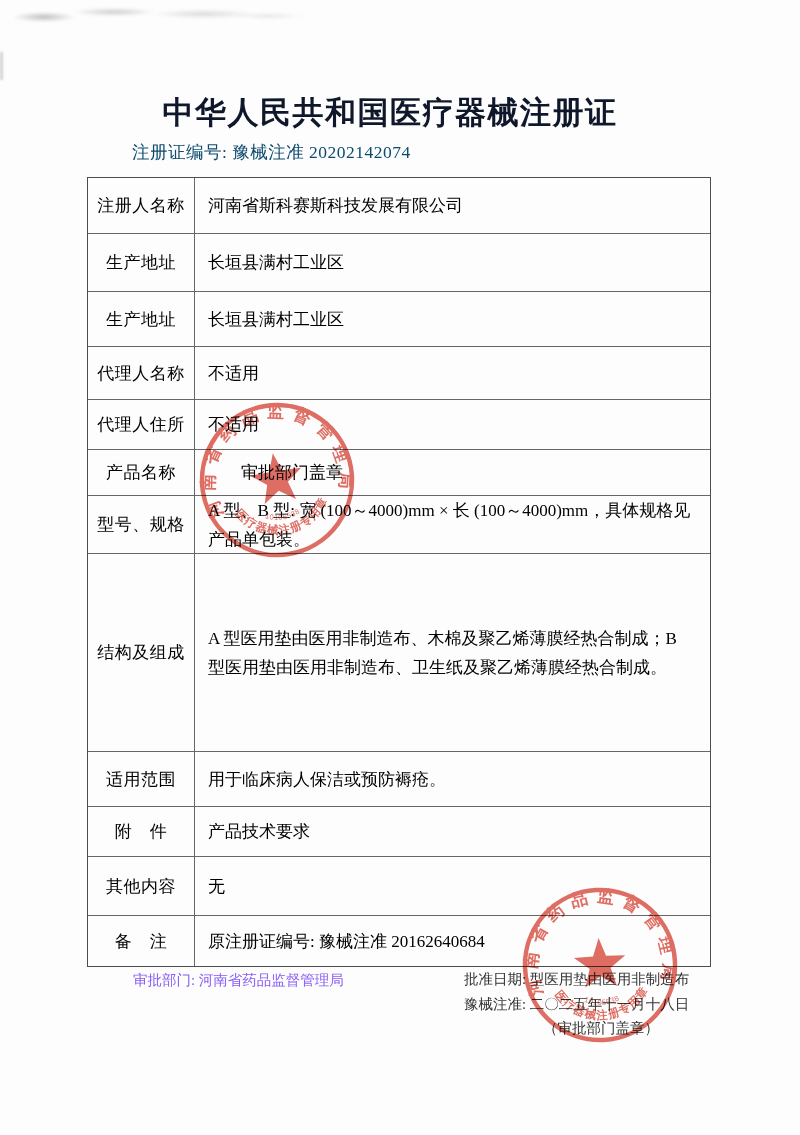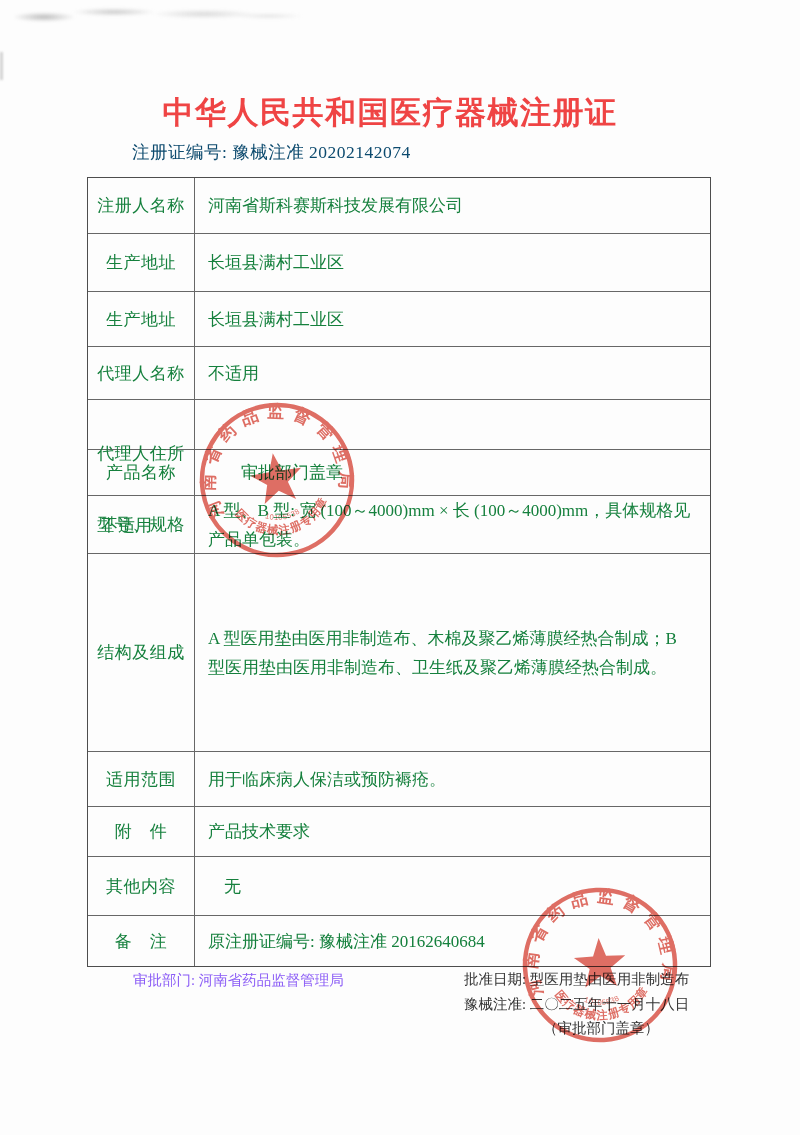--- a/index.html
+++ b/index.html
@@ -26,49 +26,49 @@
   .edge-mark {
     position: absolute; left: 0; top: 52px; width: 3px; height: 28px;
     background: rgba(150,150,150,.4); filter: blur(1px);
   }
 
   .title {
     position: absolute; left: 0; top: 92px; width: 780px;
     margin: 0; text-align: center;
     font-family: "Liberation Sans", sans-serif;
     font-size: 31px; font-weight: 700; letter-spacing: 1.5px;
-    color: #ef4444;
+    color: #0f172a;
   }
   .reg-no {
     position: absolute; left: 132px; top: 140px;
     font-size: 17.5px; letter-spacing: .5px; color: #0c4a6e;
   }
 
   
   .cert-table {
     position: absolute; left: 87px; top: 177px; width: 624px;
     border: 1.5px solid #4d4d4d;
     box-sizing: border-box;
     background: transparent;
   }
   .row { display: flex; box-sizing: border-box; }
   .row + .row { border-top: 1px solid #676767; }
   .row:nth-child(1)  { height: 55px; }
   .row:nth-child(2)  { height: 58px; }
   .row:nth-child(3)  { height: 55px; }
   .row:nth-child(4)  { height: 53px; }
-  .row:nth-child(5)  { height: 50px; flex-direction: column; }
+  .row:nth-child(5)  { height: 50px; }
   .row:nth-child(6)  { height: 46px; gap: 33px; }
   .row:nth-child(7)  { height: 58px; }
   .row:nth-child(8)  { height: 198px; }
   .row:nth-child(9)  { height: 55px; }
   .row:nth-child(10) { height: 50px; }
-  .row:nth-child(11) { height: 59px; gap: 16px; }
+  .row:nth-child(11) { height: 59px; }
   .row:nth-child(12) { height: 51px; }
-  .cell { display: flex; align-items: center; box-sizing: border-box; font-size: 17px; color: #15803d; }
+  .cell { display: flex; align-items: center; box-sizing: border-box; font-size: 17px; color: #000000; }
   .cell.label {
     width: 107px; flex: 0 0 107px;
     border-right: 1px solid #676767;
     justify-content: center; text-align: center;
     letter-spacing: .5px;
   }
   .cell.value {
     flex: 1; padding: 4px 10px 4px 13px;
     white-space: pre-line; line-height: 29px;
   }

